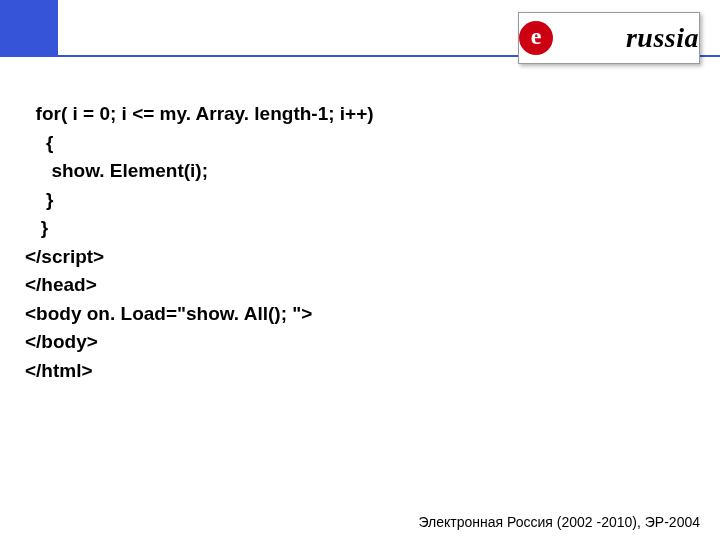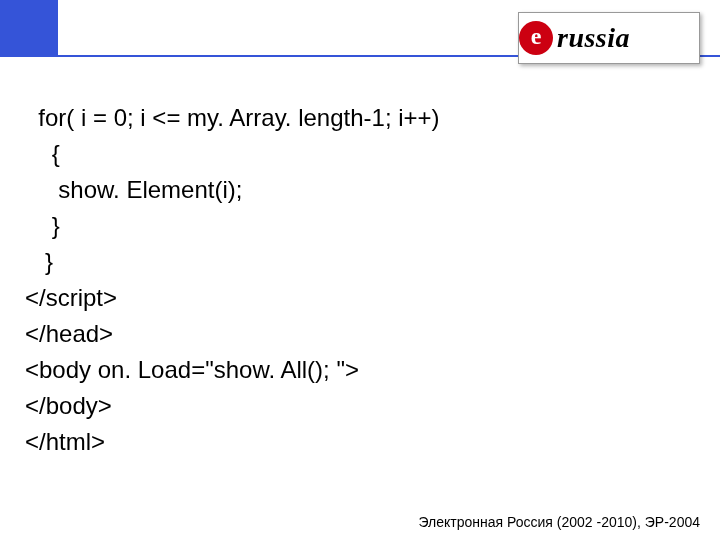--- a/index.html
+++ b/index.html
@@ -52,21 +52,21 @@
     position: absolute;
     top: 12px;
     right: 20px;
     width: 180px;
     height: 50px;
     background: #fff;
     border: 1px solid #999;
     box-shadow: 2px 2px 4px rgba(0,0,0,.3);
     display: flex;
     align-items: center;
-    justify-content: flex-start;
+    justify-content: space-between;
     gap: 4px;
   }
   .logo-badge {
     width: 34px;
     height: 34px;
     background: #cc0011;
     border-radius: 50%;
     position: relative;
     flex: 0 0 34px;
   }
@@ -87,24 +87,25 @@
     font-weight: bold;
     font-size: 28px;
     color: #000;
     letter-spacing: 0.5px;
   }
   .code {
     position: absolute;
     top: 100px;
     left: 25px;
     right: 20px;
-    font-size: 24px;
+    font-size: 19px;
     line-height: 1.5;
     color: #000;
     white-space: pre;
+    font-weight: bold;
   }
   .footer {
     position: absolute;
     bottom: 10px;
     right: 20px;
     font-size: 14px;
     color: #000;
     margin-top: 12px;
   }
 </style>

